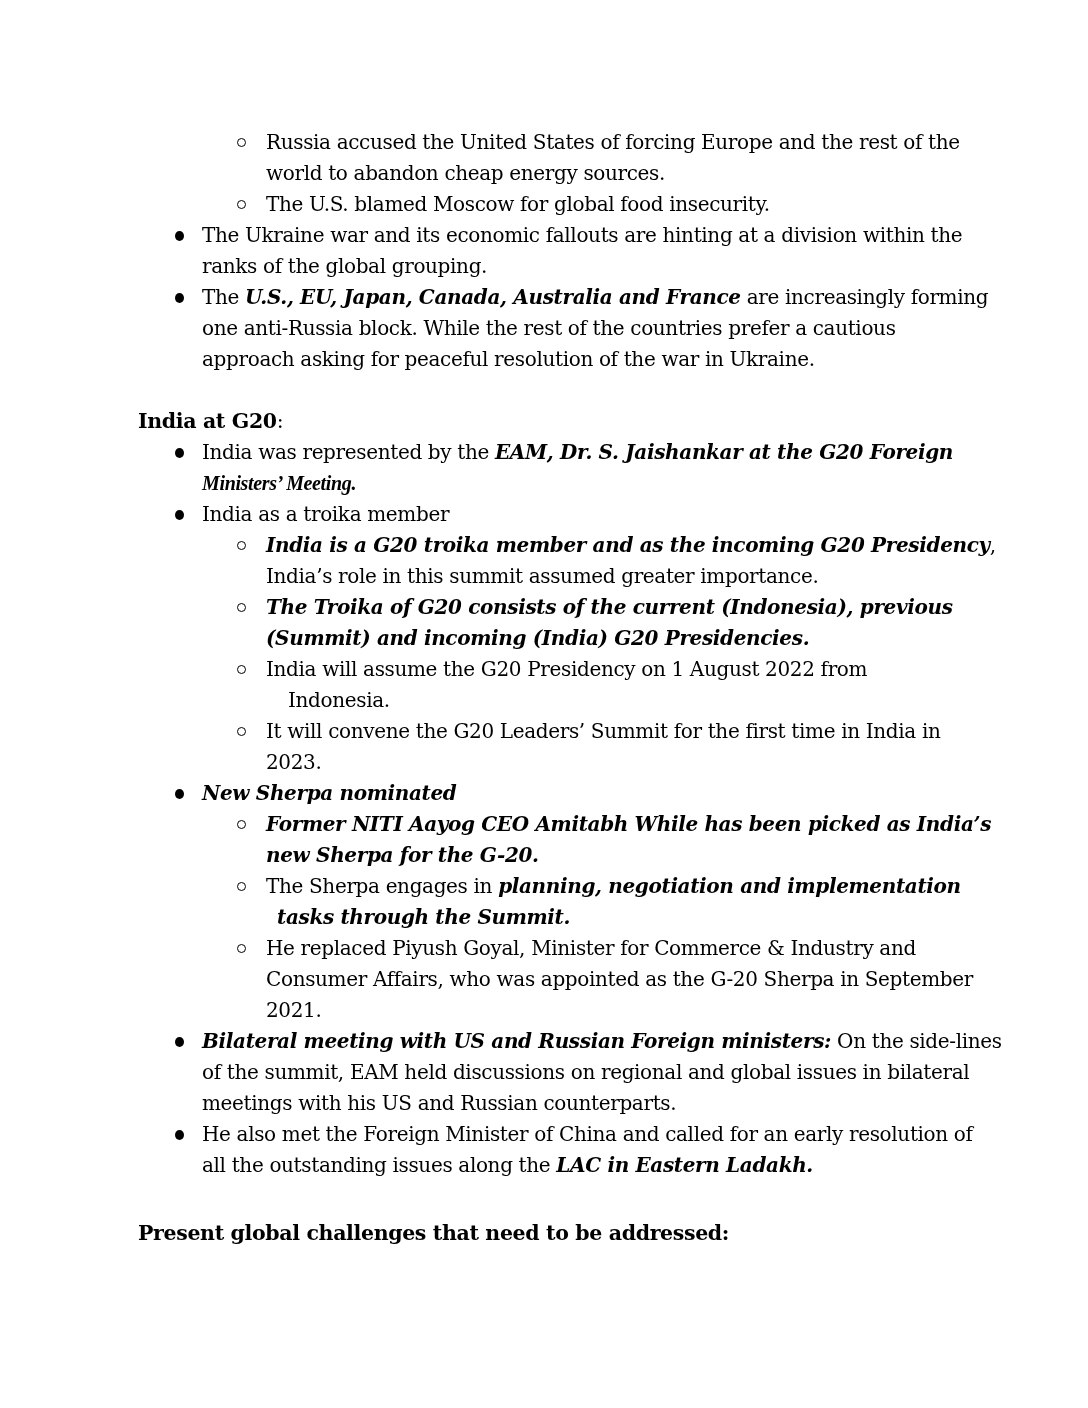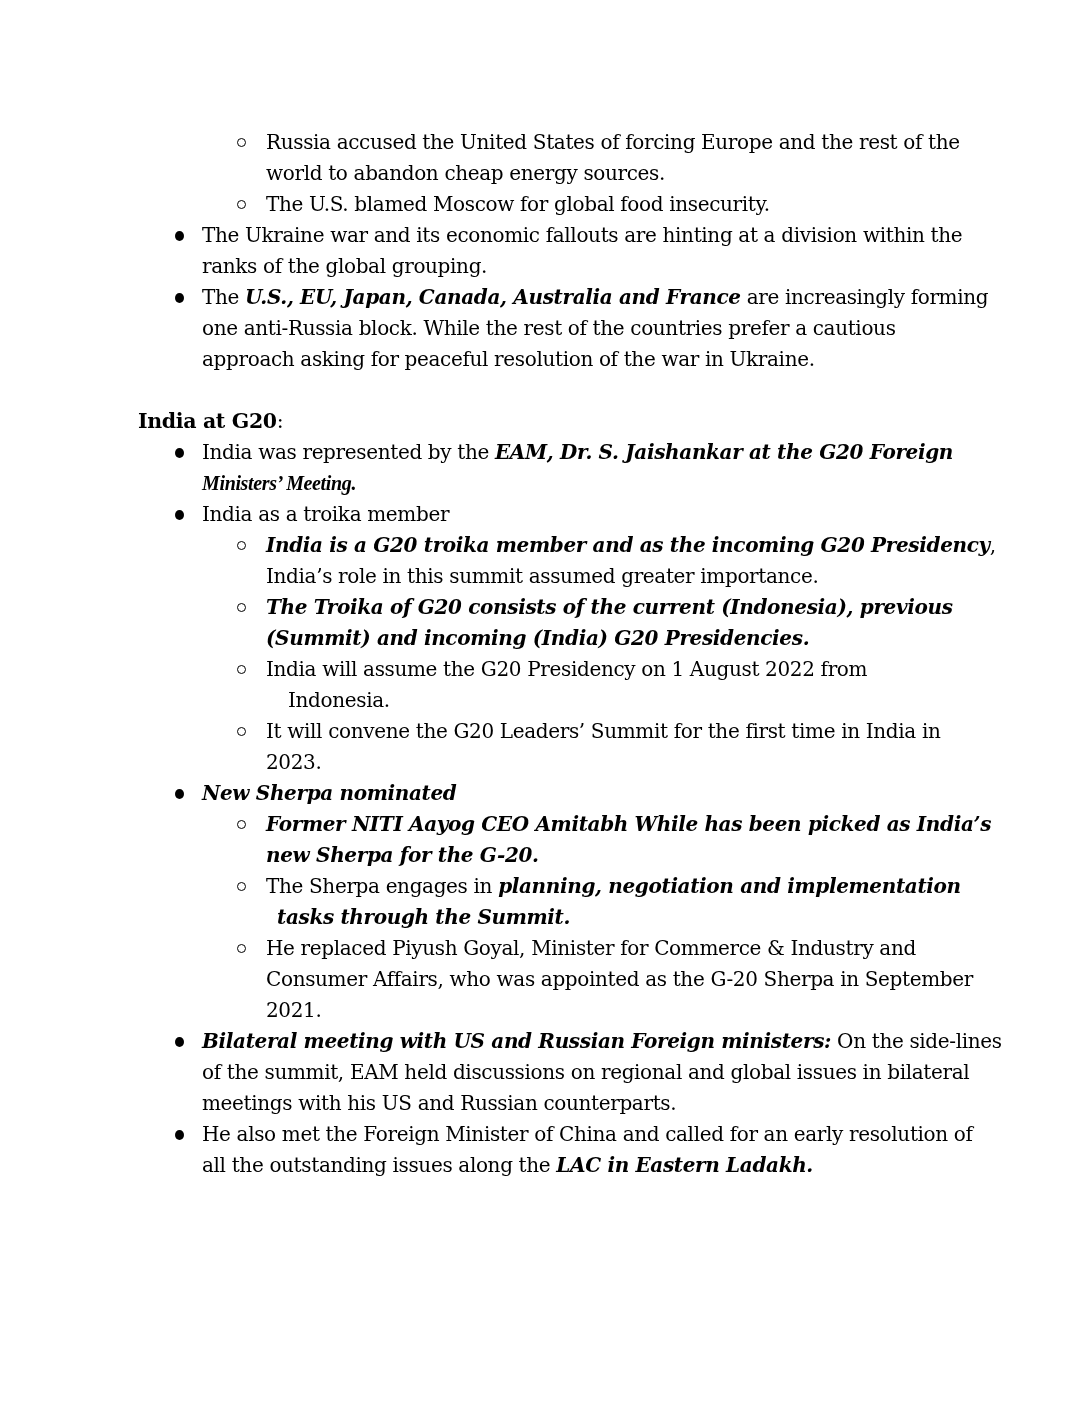--- a/index.html
+++ b/index.html
@@ -78,13 +78,14 @@
       <div class="line" style="left: 256px; top: 995px;"><span>2021.</span></div>
       <span class="bullet" style="left: 165px; top: 1037px;"></span>
       <div class="line" style="left: 192px; top: 1026px;"><span class="bi">Bilateral meeting with US and Russian Foreign ministers:</span><span> On the side-lines</span></div>
       <div class="line" style="left: 192px; top: 1057px;"><span>of the summit, EAM held discussions on regional and global issues in bilateral</span></div>
       <div class="line" style="left: 192px; top: 1088px;"><span>meetings with his US and Russian counterparts.</span></div>
       <span class="bullet" style="left: 165px; top: 1130px;"></span>
       <div class="line" style="left: 192px; top: 1119px;"><span>He also met the Foreign Minister of China and called for an early resolution of</span></div>
       <div class="line" style="left: 192px; top: 1150px;"><span>all the outstanding issues along the </span><span class="bi">LAC in Eastern Ladakh.</span></div>
     </div>
 
+  <div class="line heading" style="left:128px; top:1218px;">Present global challenges that need to be addressed:</div>
 </div>
 
 </body></html>

